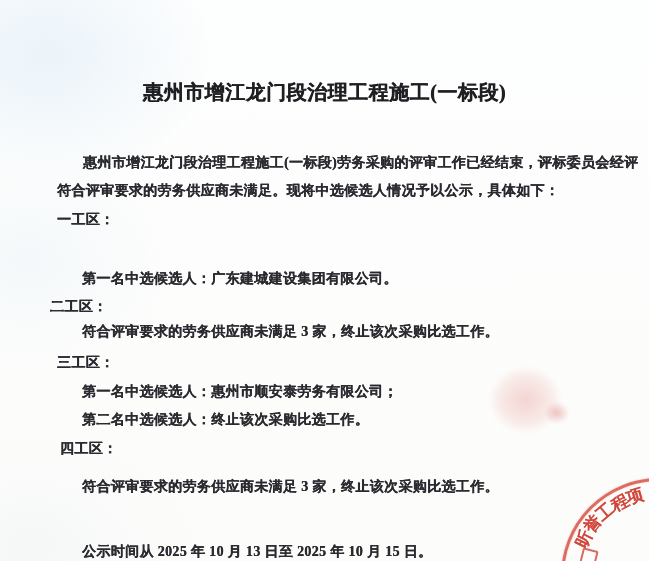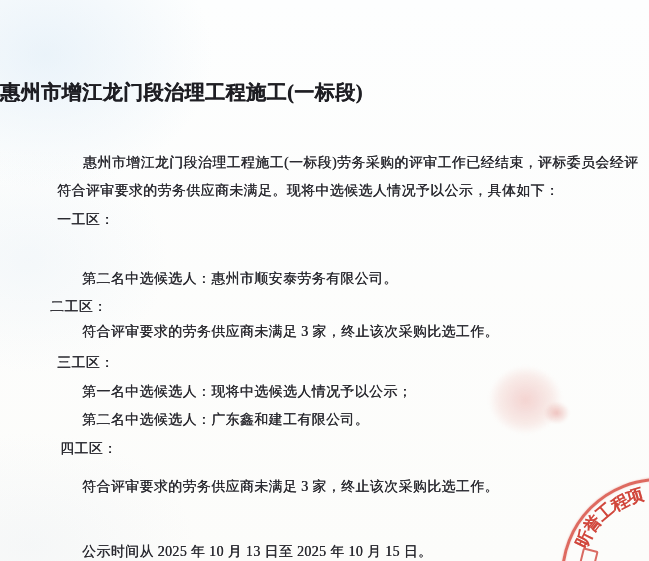--- a/index.html
+++ b/index.html
@@ -10,29 +10,29 @@
   }
   .bg{
     position:absolute;inset:0;
     background:
       radial-gradient(ellipse 240px 190px at 45px 55px, rgba(222,236,247,0.60), rgba(222,236,247,0) 70%),
       radial-gradient(ellipse 200px 160px at 28px 260px, rgba(228,238,246,0.35), rgba(228,238,246,0) 70%),
       radial-gradient(ellipse 220px 150px at 30px 545px, rgba(230,236,242,0.30), rgba(230,236,242,0) 75%),
       linear-gradient(180deg,#fdfefe,#fcfcfa);
   }
   .title{
-    position:absolute;left:0;width:649px;margin:0;text-align:left;
+    position:absolute;left:0;width:649px;margin:0;text-align:center;
     font-size:20px;font-weight:bold;letter-spacing:0.5px;color:#1e1e23;
     text-shadow:0.4px 0 0 #1e1e23;white-space:nowrap;
   }
   #t1{top:79px}
   #t2{top:114px}
   .l{
     position:absolute;font-size:14px;letter-spacing:0.35px;white-space:nowrap;
-    color:#2a2a30;text-shadow:0.3px 0 0 #2a2a30;line-height:1.1;
+    color:#2a2a30;text-shadow:0.3px 0 0 #2a2a30;line-height:1.1;font-weight:bold;
   }
   #intro1{top:155px;left:83px}
   #intro2{top:183px;left:57px}
   #sec1  {top:212px;left:57px}
   #s1a   {top:242px;left:82px}
   #s1b   {top:271px;left:82px}
   #sec2  {top:299px;left:50px}
   #s2a   {top:324px;left:82px}
   #sec3  {top:355px;left:57px}
   #s3a   {top:384px;left:82px}
@@ -84,28 +84,28 @@
 
 <div class="doc">
   <div class="bg"></div>
 
   <div id="t1" class="title">惠州市增江龙门段治理工程施工(一标段)</div>
 
   <div id="intro1" class="l">惠州市增江龙门段治理工程施工(一标段)劳务采购的评审工作已经结束，评标委员会经评</div>
   <div id="intro2" class="l">符合评审要求的劳务供应商未满足。现将中选候选人情况予以公示，具体如下：</div>
 
   <div id="sec1" class="l">一工区：</div>
-  <div id="s1b" class="l">第二名中选候选人：惠州市顺安泰劳务有限公司。</div>
+  <div id="s1b" class="l">第一名中选候选人：广东建城建设集团有限公司。</div>
 
   <div id="sec2" class="l">二工区：</div>
   <div id="s2a" class="l">符合评审要求的劳务供应商未满足 3 家，终止该次采购比选工作。</div>
 
   <div id="sec3" class="l">三工区：</div>
-  <div id="s3a" class="l">第一名中选候选人：现将中选候选人情况予以公示；</div>
-  <div id="s3b" class="l">第二名中选候选人：广东鑫和建工有限公司。</div>
+  <div id="s3a" class="l">第一名中选候选人：惠州市顺安泰劳务有限公司；</div>
+  <div id="s3b" class="l">第二名中选候选人：终止该次采购比选工作。</div>
 
   <div id="sec4" class="l">四工区：</div>
   <div id="s4a" class="l">符合评审要求的劳务供应商未满足 3 家，终止该次采购比选工作。</div>
 
   <div id="pub" class="l">公示时间从 2025 年 10 月 13 日至 2025 年 10 月 15 日。</div>
 
   <div class="smudge"></div>
   <div class="smudge2"></div>
 
   <div>

